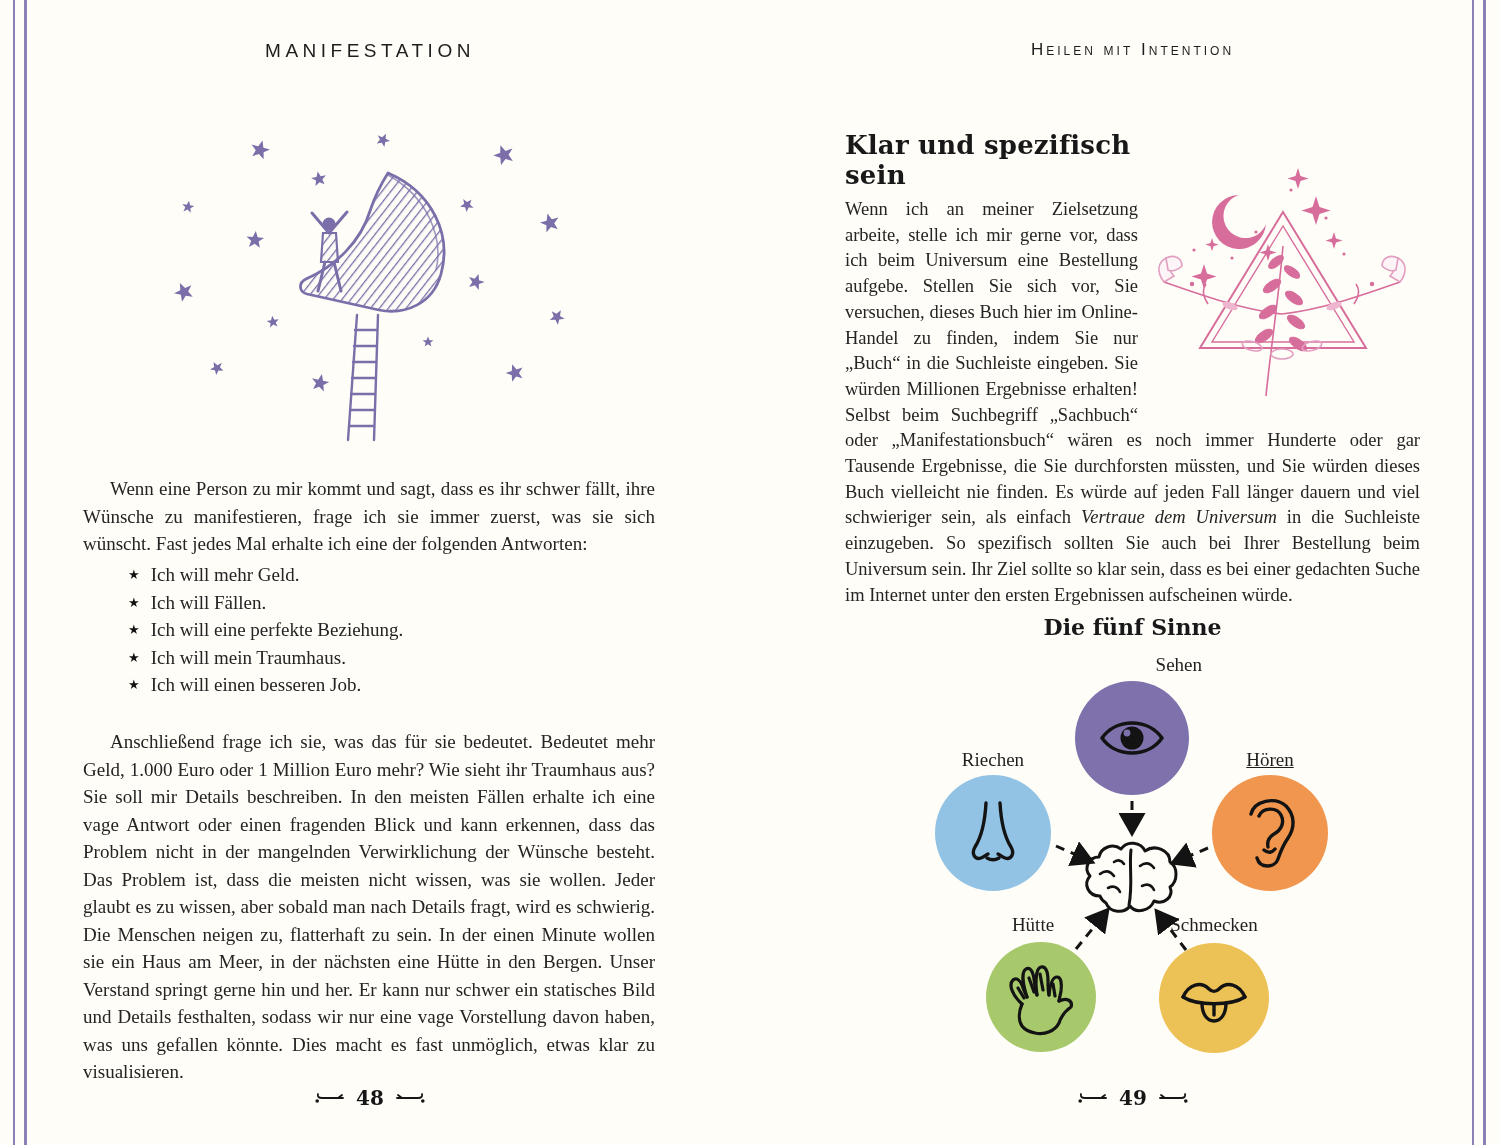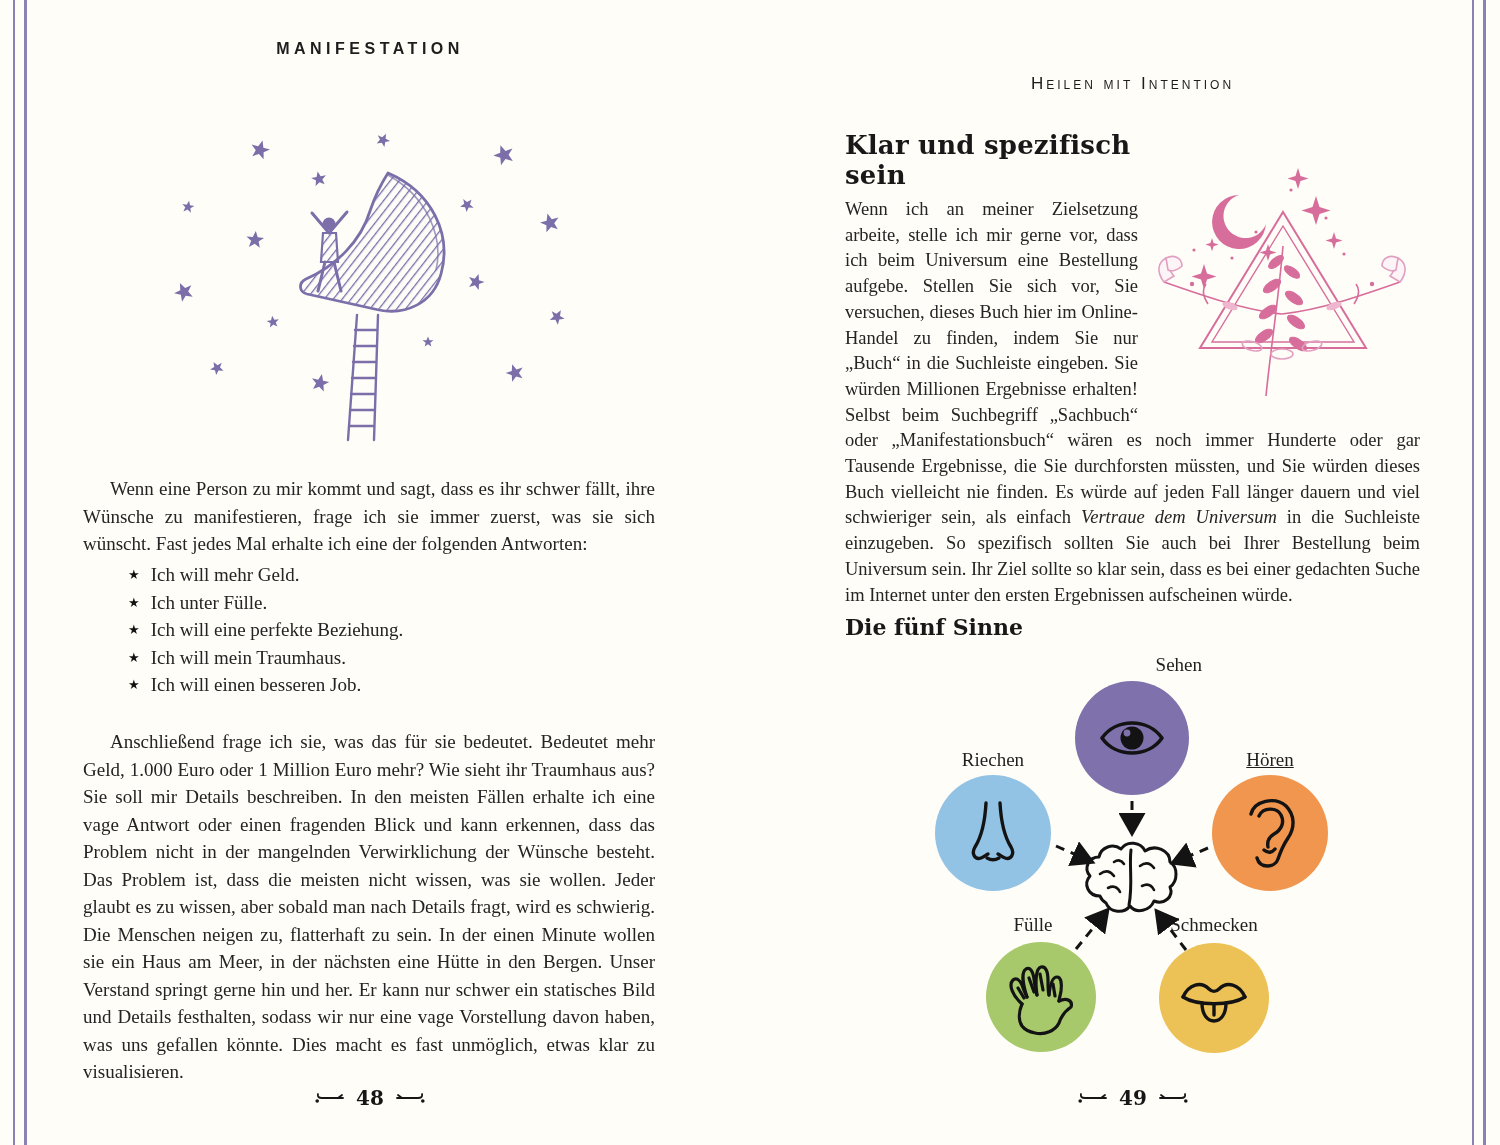--- a/index.html
+++ b/index.html
@@ -6,44 +6,44 @@
   body{width:1500px;height:1145px;position:relative;background:#fffdf8;
        font-family:"Liberation Serif",serif;color:#242424;overflow:hidden;}
   .rule{position:absolute;top:0;bottom:0;}
   #rule-l-outer{left:13px;width:2px;}
   #rule-l-inner{left:24px;width:3px;}
   #rule-r-inner{left:1472px;width:2px;}
   #rule-r-outer{left:1483px;width:3px;}
 
   .running-head{position:absolute;text-align:center;
        font-family:"Liberation Sans",sans-serif;color:#1d1d1d;}
-  #head-left{top:40px;left:85px;width:570px;font-size:16px;letter-spacing:4.5px;font-weight:700;}
+  #head-left{top:40px;left:85px;width:570px;font-size:19px;letter-spacing:4.5px;font-weight:400;}
   #head-right{top:40px;left:845px;width:575px;font-size:17px;letter-spacing:3px;
-       font-variant:small-caps;font-weight:500;margin-top:34px;}
+       font-variant:small-caps;font-weight:500;}
 
   #moon-illo{position:absolute;left:150px;top:112px;}
 
   .bodytext{position:absolute;text-align:justify;}
   #para1-left{left:83px;top:456px;width:572px;font-size:19px;line-height:27.5px;text-indent:27px;}
   #star-list{position:absolute;left:128px;top:561px;width:500px;margin:0;padding:0;list-style:none;
        font-size:19px;line-height:27.5px;}
   #star-list li{display:flex;gap:11px;}
   .star-bullet{font-family:"DejaVu Sans",sans-serif;font-size:13px;line-height:27.5px;color:#111;}
   #para2-left{left:83px;top:706px;width:572px;font-size:19px;line-height:27.5px;text-indent:27px;margin-top:22px;}
 
   #right-content{position:absolute;left:845px;top:130px;width:575px;}
   #fig-float{float:right;width:272px;height:296px;padding-top:24px;box-sizing:border-box;
        margin-left:10px;}
   #section-heading{font-family:"DejaVu Serif",serif;font-weight:700;font-size:26px;
        margin:0 0 7px 0;color:#181818;letter-spacing:0.2px;}
   #para1-right{font-size:18.5px;line-height:25.7px;text-align:justify;margin:0;}
   #para1-right em{font-style:italic;}
   #para2-right{font-size:18.5px;line-height:25.7px;text-align:justify;margin:0;text-indent:27px;}
 
-  #diagram-title{position:absolute;left:845px;top:614px;width:575px;margin:0;
+  #diagram-title{position:absolute;left:845px;top:614px;width:575px;text-align:center;margin:0;
        font-family:"DejaVu Serif",serif;font-weight:700;font-size:22px;color:#181818;}
 
   #diagram{position:absolute;left:845px;top:648px;width:575px;height:432px;}
   .sense-circle{position:absolute;border-radius:50%;display:flex;align-items:center;justify-content:center;}
   .sense-label{position:absolute;font-size:19px;color:#1f1f1f;text-align:center;width:140px;}
   #arrows-svg,#brain-wrap{position:absolute;}
   #brain-wrap{left:233px;top:188px;}
 
   .pagenum{position:absolute;width:570px;display:flex;justify-content:center;align-items:center;
        gap:12px;font-family:"DejaVu Serif",serif;font-weight:700;font-size:20px;color:#161616;}
@@ -112,21 +112,21 @@
 
 <p class="bodytext" id="para1-left">Wenn eine Person zu mir kommt und sagt, dass es ihr schwer fällt, ihre Wünsche zu manifestieren, frage ich sie immer zuerst, was sie sich wünscht. Fast jedes Mal erhalte ich eine der folgenden Antworten:</p>
 
 <ul id="star-list">
   <li>
       <span class="star-bullet">★</span>
       <span>Ich will mehr Geld.</span>
     </li>
   <li>
       <span class="star-bullet">★</span>
-      <span>Ich unter Fülle.</span>
+      <span>Ich will Fällen.</span>
     </li>
   <li>
       <span class="star-bullet">★</span>
       <span>Ich will eine perfekte Beziehung.</span>
     </li>
   <li>
       <span class="star-bullet">★</span>
       <span>Ich will mein Traumhaus.</span>
     </li>
   <li>
@@ -209,21 +209,21 @@
   <p id="para1-right"><span>Wenn ich an meiner Zielsetzung arbeite, stelle ich mir gerne vor, dass ich beim Universum eine Bestellung aufgebe. Stellen Sie sich vor, Sie versuchen, dieses Buch hier im Online-Handel zu finden, indem Sie nur „Buch“ in die Suchleiste eingeben. Sie würden Millionen Ergebnisse erhalten! Selbst beim Suchbegriff „Sachbuch“ oder „Manifestationsbuch“ wären es noch immer Hunderte oder gar Tausende Ergebnisse, die Sie durchforsten müssten, und Sie würden dieses Buch vielleicht nie finden. Es würde auf jeden Fall länger dauern und viel schwieriger sein, als einfach </span><em>Vertraue dem Universum</em><span> in die Suchleiste einzugeben. So spezifisch sollten Sie auch bei Ihrer Bestellung beim Universum sein. Ihr Ziel sollte so klar sein, dass es bei einer gedachten Suche im Internet unter den ersten Ergebnissen aufscheinen würde.</span></p>
 </div>
 
 <h2 id="diagram-title">Die fünf Sinne</h2>
 
 <div id="diagram">
 
   <div class="sense-label" style="left:217px;top:6px;text-align:right;">Sehen</div>
   <div class="sense-label" style="left:78px;top:101px;">Riechen</div>
   <div class="sense-label" style="left:355px;top:101px;text-decoration:underline;">Hören</div>
-  <div class="sense-label" style="left:118px;top:266px;">Fülle</div>
+  <div class="sense-label" style="left:118px;top:266px;">Hütte</div>
   <div class="sense-label" style="left:299px;top:266px;">Schmecken</div>
 
   <div class="sense-circle" style="left: 230px; top: 33px; width: 114px; height: 114px; background-color: rgb(127, 113, 172);">
     <svg width="70" height="46" viewBox="0 0 70 46">
       <path d="M5,23 C19,3 51,3 65,23 C51,43 19,43 5,23 Z" fill="none" stroke="#131313" stroke-width="3.6" stroke-linejoin="round"></path>
       <circle cx="35" cy="23" r="11.5" fill="#131313"></circle>
       <circle cx="30" cy="18" r="3.4" fill="#7f71ac"></circle>
     </svg>
   </div>
 

